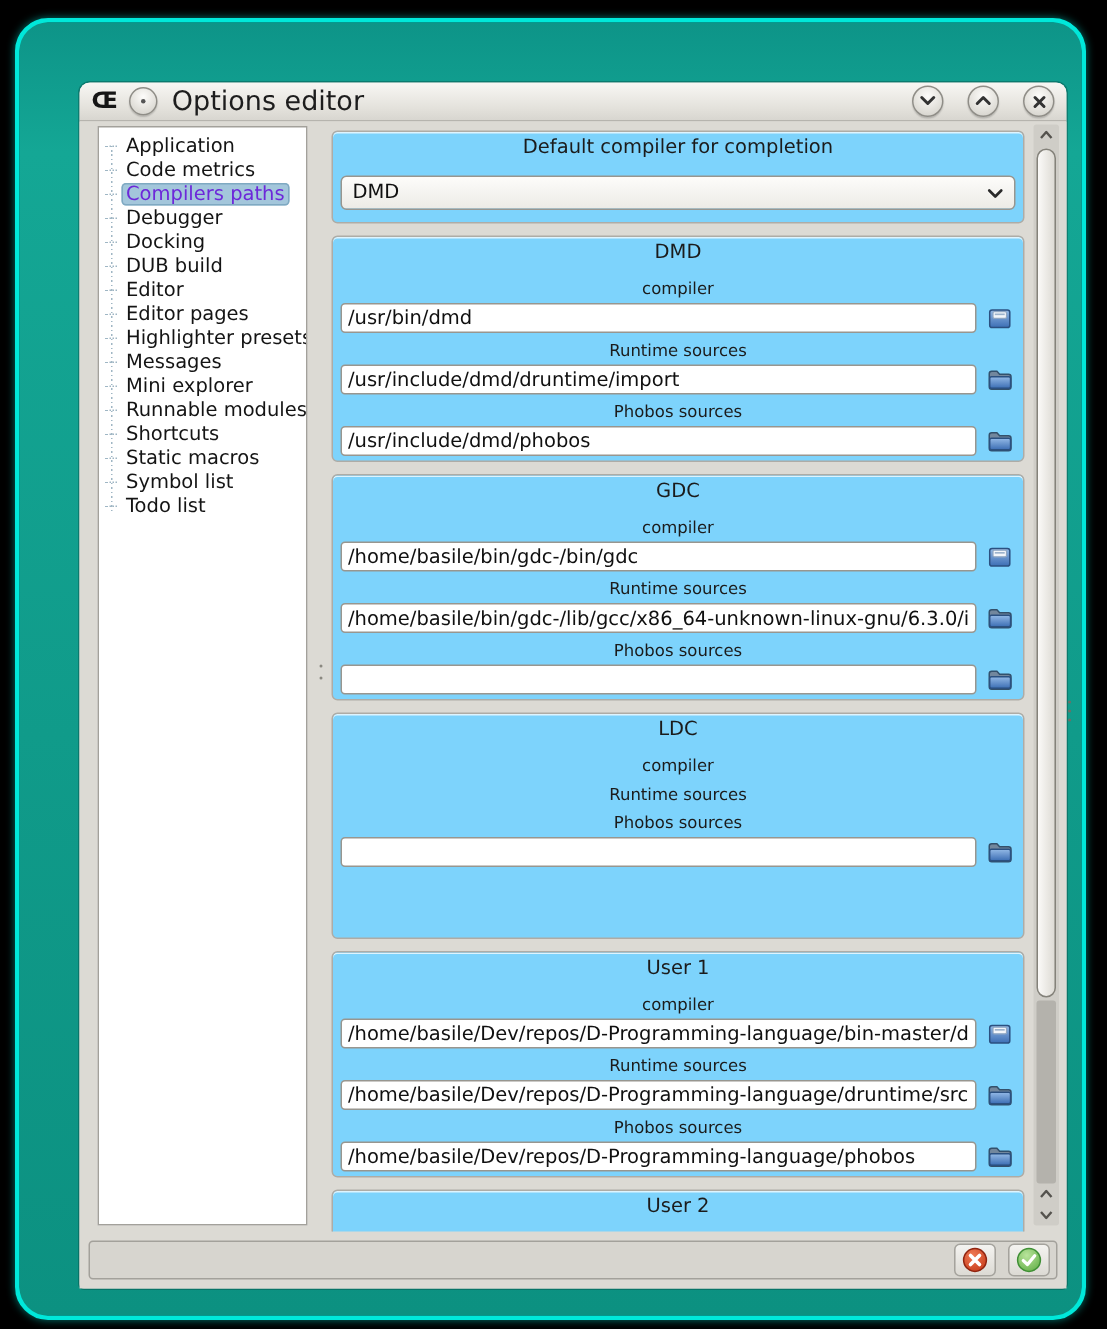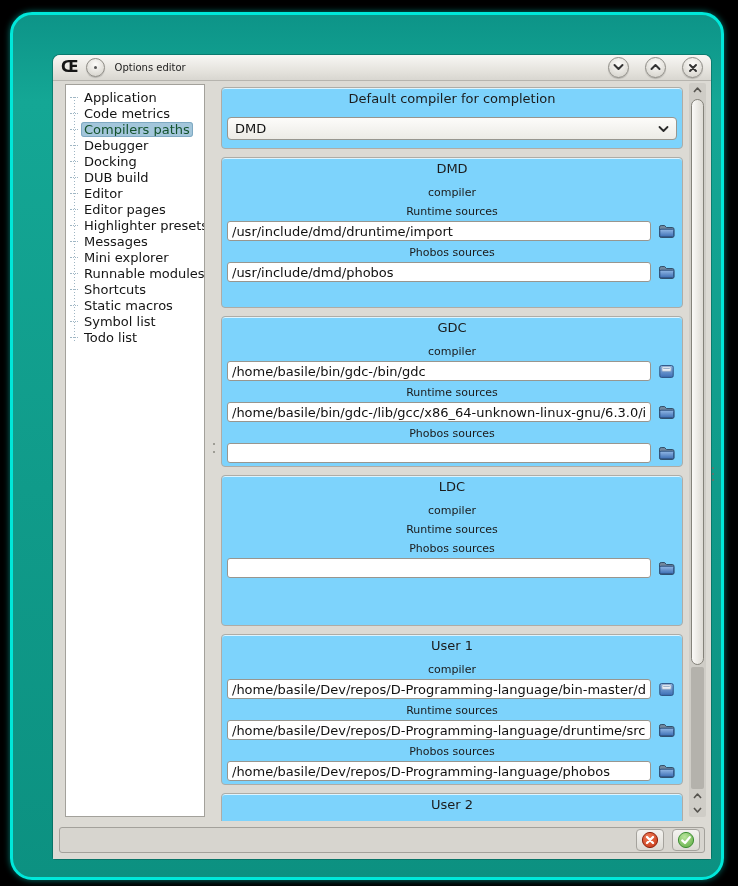--- a/index.html
+++ b/index.html
@@ -30,39 +30,39 @@
   }
   .logo{font-weight:600;font-size:15px;color:#161616;margin-right:7px;line-height:1;}
   .round-btn{
     width:19px;height:19px;border-radius:50%;
     background:radial-gradient(circle at 50% 32%,#fdfcfa,#e0ded8 65%,#cfcdc7);
     border:1px solid #8f8d87;box-sizing:border-box;
     display:flex;align-items:center;justify-content:center;flex:0 0 auto;
     box-shadow:0 1px 1px rgba(0,0,0,.18);
   }
   .menu-dot{width:3px;height:3px;border-radius:50%;background:#555;}
-  .title-text{font-size:10px;color:#1d1d1d;margin-left:10px;flex:1;}
+  .title-text{font-size:18px;color:#1d1d1d;margin-left:10px;flex:1;}
   .win-btn{width:21px;height:21px;margin-left:16px;}
   .win-btn svg{display:block;margin:auto;margin-top:5px;}
   
   .content{position:absolute;left:0;top:26px;width:658px;height:778px;background:#dcdad4;}
   
   .sidebar{
     position:absolute;left:12px;top:3px;width:140px;height:733px;box-sizing:border-box;
     background:#fff;border:1px solid #a3a19b;overflow:hidden;
   }
   .tree{list-style:none;margin:0;padding:4px 0 0 4px;position:relative;}
   .tree-vline{
     position:absolute;left:8px;top:12px;width:1px;height:244px;
     background:repeating-linear-gradient(to bottom,#9fb6c4 0 1px,transparent 1px 3px);
   }
   .tree li{height:16px;display:flex;align-items:center;font-size:13px;color:#141414;white-space:nowrap;}
   .tree .stub{width:8px;border-top:1px dotted #9fb6c4;margin-right:3px;flex:0 0 auto;}
   .tree .lbl{padding:0 3px;border-radius:3px;line-height:15px;}
-  .tree .lbl.sel{background:#a3c6db;outline:1px solid #7fa9c2;outline-offset:-1px;color:#14532d;}
+  .tree .lbl.sel{background:#a3c6db;outline:1px solid #7fa9c2;outline-offset:-1px;color:#6d28d9;}
   
   .splitter{position:absolute;left:158px;top:362px;width:6px;height:10px;display:flex;flex-direction:column;justify-content:space-between;align-items:center;}
   .splitter i{width:2px;height:2px;border-radius:50%;background:#8a8880;}
   
   .panel{
     position:absolute;left:165px;top:0;width:468px;height:740px;box-sizing:border-box;
     padding:6px 3px 0 3px;overflow:hidden;
   }
   .group{
     background:#7dd3fc;border:1px solid #aeaca6;border-radius:4px;box-sizing:border-box;
@@ -247,20 +247,30 @@
             <svg width="11" height="8" viewBox="0 0 11 8">
                 <polyline points="1.5,2 5.5,6 9.5,2" fill="none" stroke="#2a2a2a" stroke-width="1.8" stroke-linecap="round" stroke-linejoin="round"></polyline>
               </svg>
           </div>
         </div>
 
         <div id="groups">
             <div class="group big">
               <div class="group-title">DMD</div>
               <div class="field-label first">compiler</div>
+              <div class="field-row">
+                <input type="text" class="path-input" value="/usr/bin/dmd" style="">
+                <button class="browse-btn">
+                  <svg width="17" height="15" viewBox="0 0 17 15">
+                    <rect x="1.8" y="1.6" width="13.4" height="11.8" rx="1.6" fill="url(#bluegrad)" stroke="#2b5080" stroke-width="1"></rect>
+                    <rect x="4" y="2.8" width="9" height="4.4" rx="0.8" fill="#f3f6fa" stroke="#8fa6c2" stroke-width="0.8"></rect>
+                    <rect x="5.2" y="4" width="6.6" height="1.1" fill="#9db3cc"></rect>
+                  </svg>
+                </button>
+              </div>
               <div class="field-label">Runtime sources</div>
               <div class="field-row">
                 <input type="text" class="path-input" value="/usr/include/dmd/druntime/import" style="">
                 <button class="browse-btn">
                   <svg width="17" height="15" viewBox="0 0 17 15">
                     <path d="M1.5 3.2 q0-1.7 1.7-1.7 h3.4 l1.8 2 h5.9 q1.7 0 1.7 1.7 v6.6 q0 1.7-1.7 1.7 H3.2 q-1.7 0-1.7-1.7 z" fill="#72879d" stroke="#33506b" stroke-width="1"></path>
                     <rect x="1.8" y="5.2" width="13.9" height="7.6" rx="1.2" fill="url(#bluegrad)" stroke="#2b5080" stroke-width="1"></rect>
                   </svg>
                 </button>
               </div>

